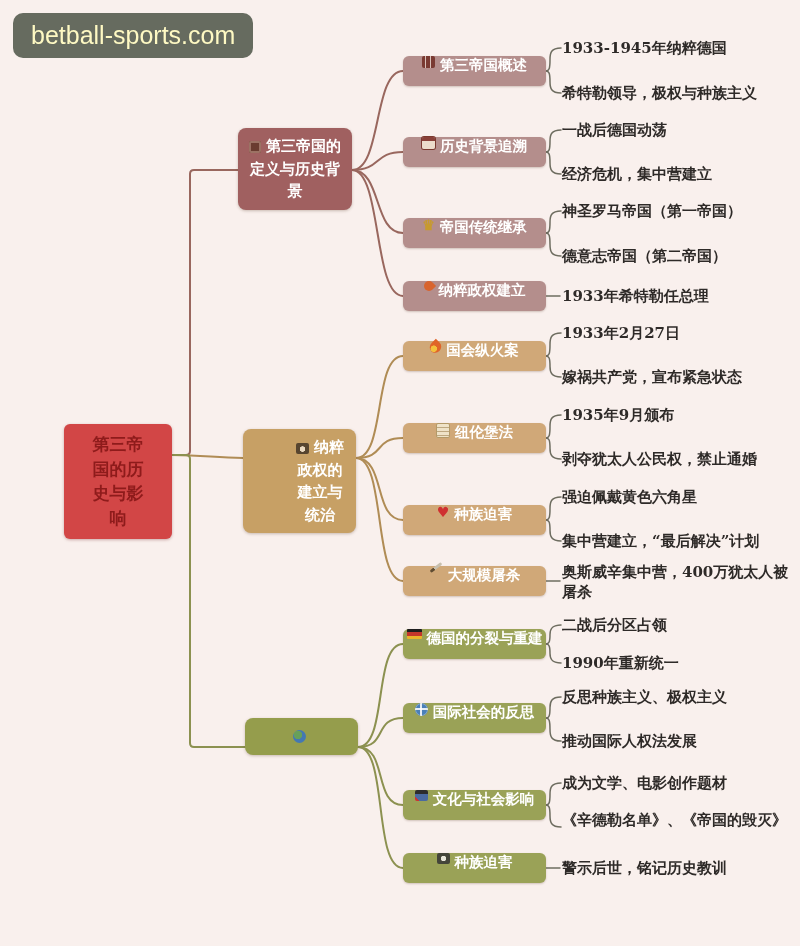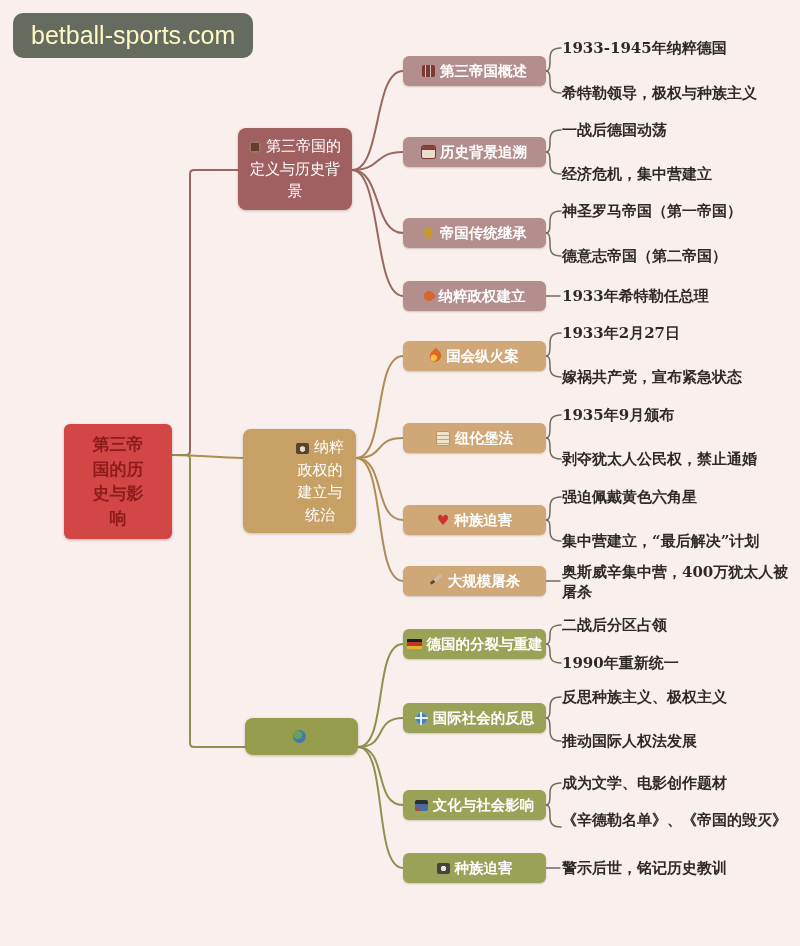--- a/index.html
+++ b/index.html
@@ -24,31 +24,31 @@
     left:64px;top:424px;width:108px;
     background:#d24646;color:#8e1b1b;border-radius:6px;
     padding:8px 22px;font-size:17px;font-weight:bold;
     text-align:center;line-height:1.45;
     box-shadow:0 1px 3px rgba(120,40,40,.35);
   }
 
   
   .branch{
     color:#fff;border-radius:8px;text-align:center;
-    font-size:15px;font-weight:normal;line-height:1.5;
+    font-size:15px;font-weight:bold;line-height:1.5;
     padding:7px 7px;box-shadow:0 1px 3px rgba(90,60,40,.3);
   }
   .b1{left:238px;top:128px;width:114px;background:#a06060;}
   .b2{left:243px;top:429px;width:113px;background:#c7a065;padding-left:48px;}
   .b3{left:245px;top:718px;width:113px;background:#959d4c;}
 
   
   .child{
     left:403px;width:143px;height:30px;border-radius:6px;
-    display:flex;align-items:center;justify-content:center;
+    display:flex;align-items:flex-start;justify-content:center;
     color:#fff;font-size:14.5px;font-weight:bold;white-space:nowrap;
     box-shadow:0 1px 2px rgba(90,60,40,.25);
   }
   .c1{background:#b48e8c;}
   .c2{background:#d0a878;}
   .c3{background:#9aa257;}
 
   
   .leaf{
     position:absolute;left:562px;z-index:2;color:#2e2a28;

